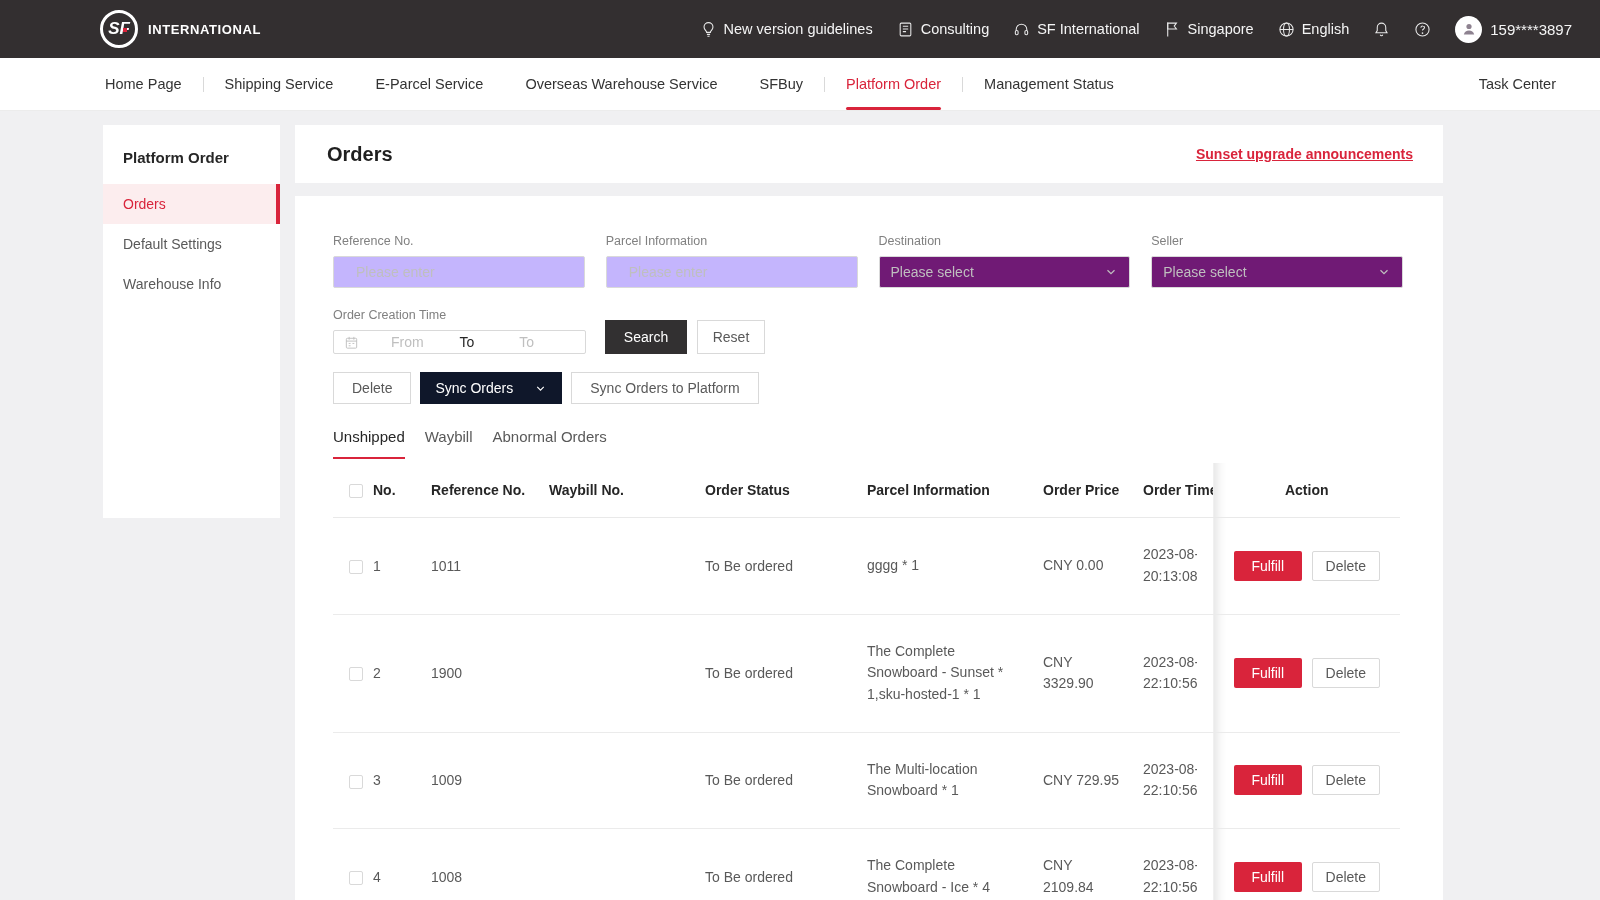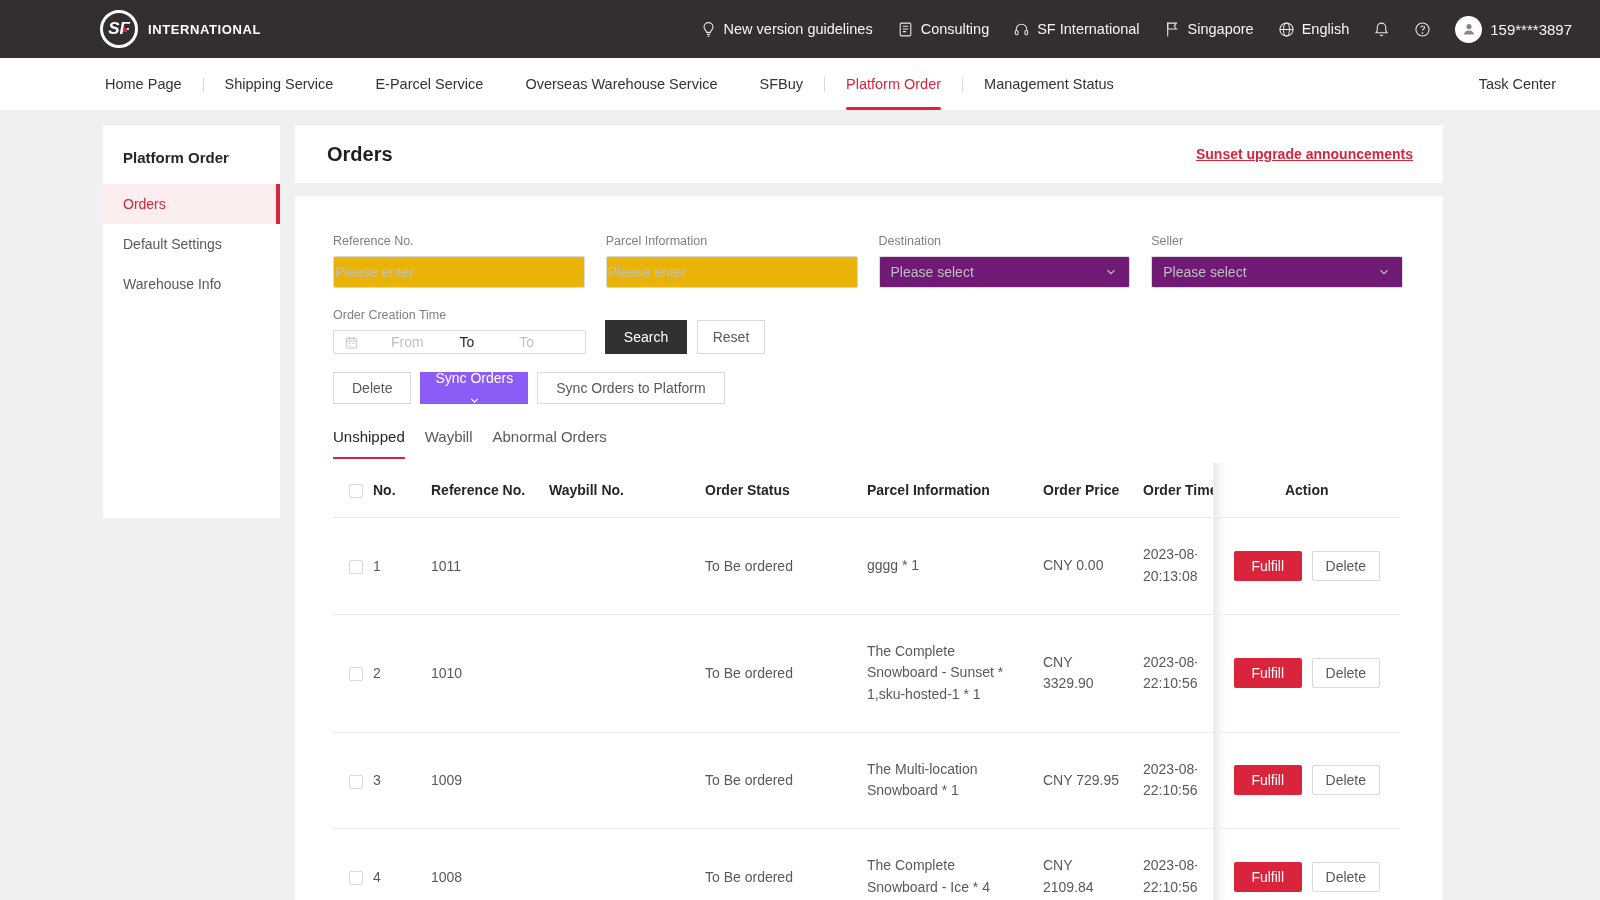--- a/index.html
+++ b/index.html
@@ -77,22 +77,22 @@
   .announcement { color:#d9243b; font-weight:bold; font-size:14px; text-decoration:underline; cursor:pointer; }
 
   .content { background:#fff; margin-top:13px; height:704px; padding:38px 40px 0 38px; overflow:hidden; }
 
   
   .filter-row { display:flex; gap:21px; }
   .field { width:253px; }
   .field-label { font-size:12.5px; color:#808080; margin-bottom:8px; }
   .input {
     width:100%; height:32px; border:1px solid #d9d9d9; border-radius:2px;
-    padding:0 1px; font-size:14px; color:#595959; outline:none;
-    font-family:inherit; background:#eab308;
+    padding:0 22px; font-size:14px; color:#595959; outline:none;
+    font-family:inherit; background:#c4b5fd;
   }
   .input::placeholder { color:#bfbfbf; }
   .select {
     width:100%; height:32px; border:1px solid #d9d9d9; border-radius:2px;
     display:flex; align-items:center; justify-content:space-between;
     padding:0 11px; color:#bfbfbf; cursor:pointer; background:#701a75;
   }
   .select .icon { width:14px; height:14px; color:#bfbfbf; }
 
   .date-row { display:flex; align-items:flex-end; margin-top:20px; }
@@ -103,21 +103,21 @@
   .date-input .icon { width:15px; height:15px; color:#bfbfbf; }
   .dr-ph { flex:1; text-align:center; color:#bfbfbf; }
   .dr-sep { color:#262626; padding:0 4px; }
 
   .btn { border-radius:0; font-size:14px; cursor:pointer; display:inline-flex; align-items:center; justify-content:center; font-family:inherit; }
   .btn-search { width:82px; height:34px; background:#323031; color:#fff; border:none; margin-left:19px; }
   .btn-reset  { width:68px; height:34px; background:#fff; color:#595959; border:1px solid #d9d9d9; margin-left:10px; }
 
   .toolbar { margin-top:18px; display:flex; gap:9px; }
   .btn-outline { height:32px; padding:0 18px; background:#fff; border:1px solid #d9d9d9; color:#595959; }
-  .btn-red { height:32px; padding:0 15px; background:#8b5cf6; border:none; color:#fff; gap:8px;flex-direction:column; }
+  .btn-red { height:32px; padding:0 15px; background:#0f172a; border:none; color:#fff; gap:21px; }
   .btn-red .icon { width:13px; height:13px; color:#fff; }
 
   
   .tabs { margin-top:24px; display:flex; gap:20px; font-size:15px; }
   .tab { padding-bottom:12px; color:#595959; cursor:pointer; border-bottom:2px solid transparent; }
   .tab.active { color:#262626; border-bottom-color:#d9243b; }
 
   
   table { border-collapse:collapse; table-layout:fixed; width:1067px; margin-top:4px; }
   th {
@@ -371,21 +371,21 @@
               </td>
               <td class="col-time">
                 <span class="cell-line">2023-08-1</span>
                 <span class="cell-line">20:13:08</span>
               </td>
               <td class="col-action"><button class="btn btn-fulfill">Fulfill</button><button class="btn btn-rowdel">Delete</button></td>
             </tr>
             <tr>
               <td class="col-cb"><span class="checkbox"></span></td>
               <td class="col-no">2</td>
-              <td class="col-ref">1010</td>
+              <td class="col-ref">1900</td>
               <td class="col-waybill"></td>
               <td class="col-status">To Be ordered</td>
               <td class="col-parcel">
                 <div class="parcel">The Complete Snowboard - Sunset * 1,sku-hosted-1 * 1</div>
               </td>
               <td class="col-price">
                 <span class="cell-line">CNY</span>
                 <span class="cell-line">3329.90</span>
               </td>
               <td class="col-time">

